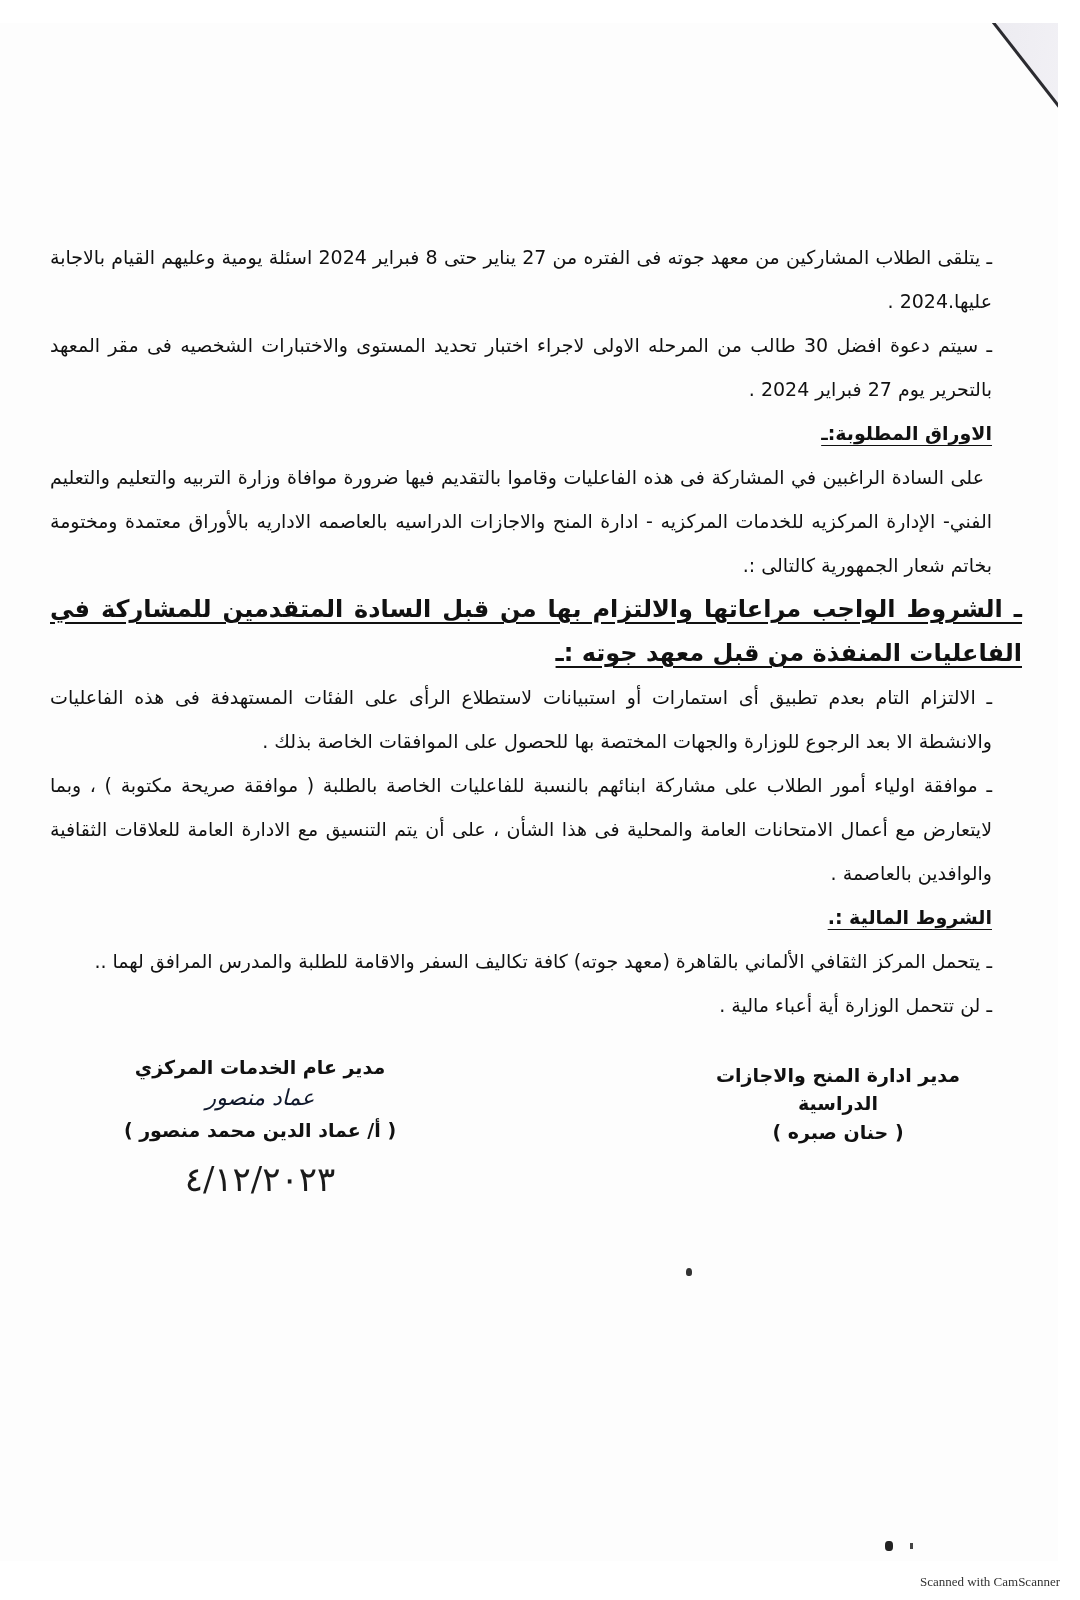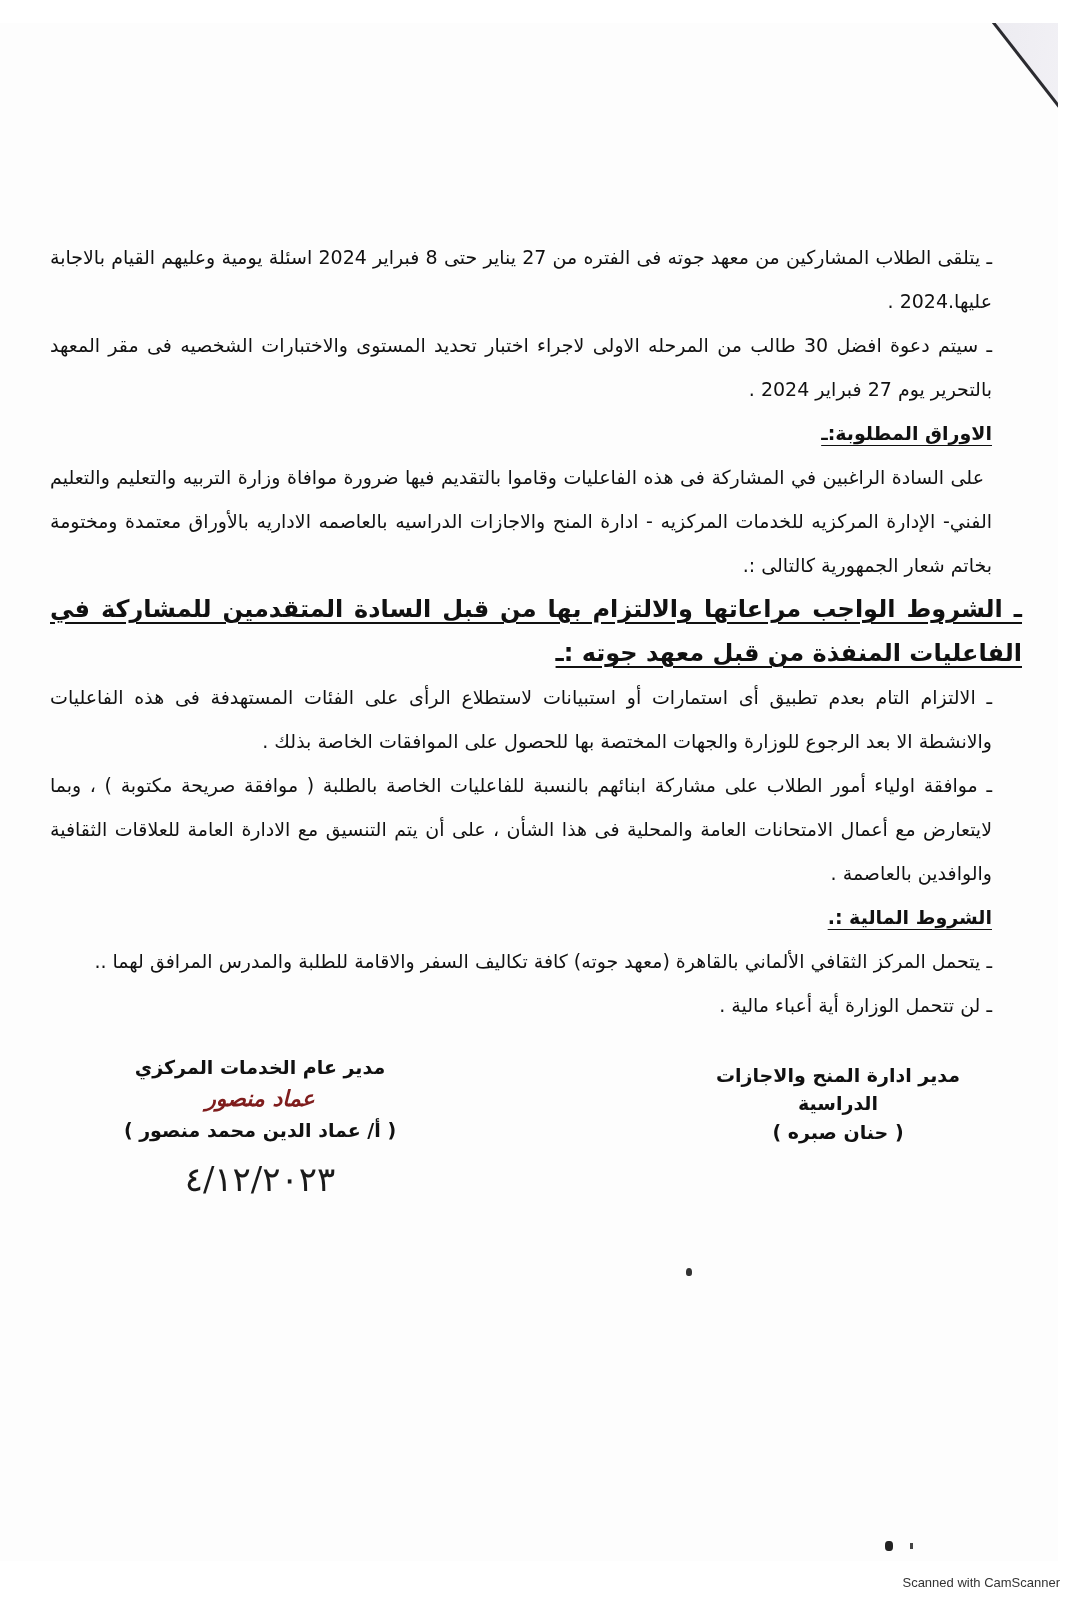--- a/index.html
+++ b/index.html
@@ -88,24 +88,24 @@
       top: 0;
     }
     .sig-title {
       display: block;
       line-height: 28px;
     }
     .sig-scribble {
       display: block;
       font-family: "DejaVu Serif", serif;
       font-style: italic;
-      font-weight: bold;
+      font-weight: normal;
       font-size: 22px;
       line-height: 34px;
-      color: #7f1d1d;
+      color: #0f172a;
     }
     .sig-name {
       display: block;
       line-height: 30px;
     }
     .handwritten-date {
       display: block;
       font-family: "DejaVu Serif", serif;
       font-weight: normal;
       font-size: 34px;
@@ -136,21 +136,21 @@
       left: 910px;
       top: 1520px;
       width: 3px;
       height: 6px;
       background: #444;
     }
     .footer-watermark {
       position: absolute;
       right: 20px;
       bottom: 10px;
-      font-family: Liberation Sans, sans-serif;
+      font-family: Liberation Serif, serif;
       font-size: 13px;
       color: #333;
     }
   </style>
 </head>
 <body>
 
 <div class="page">
   <div class="page-fold"></div>
 

